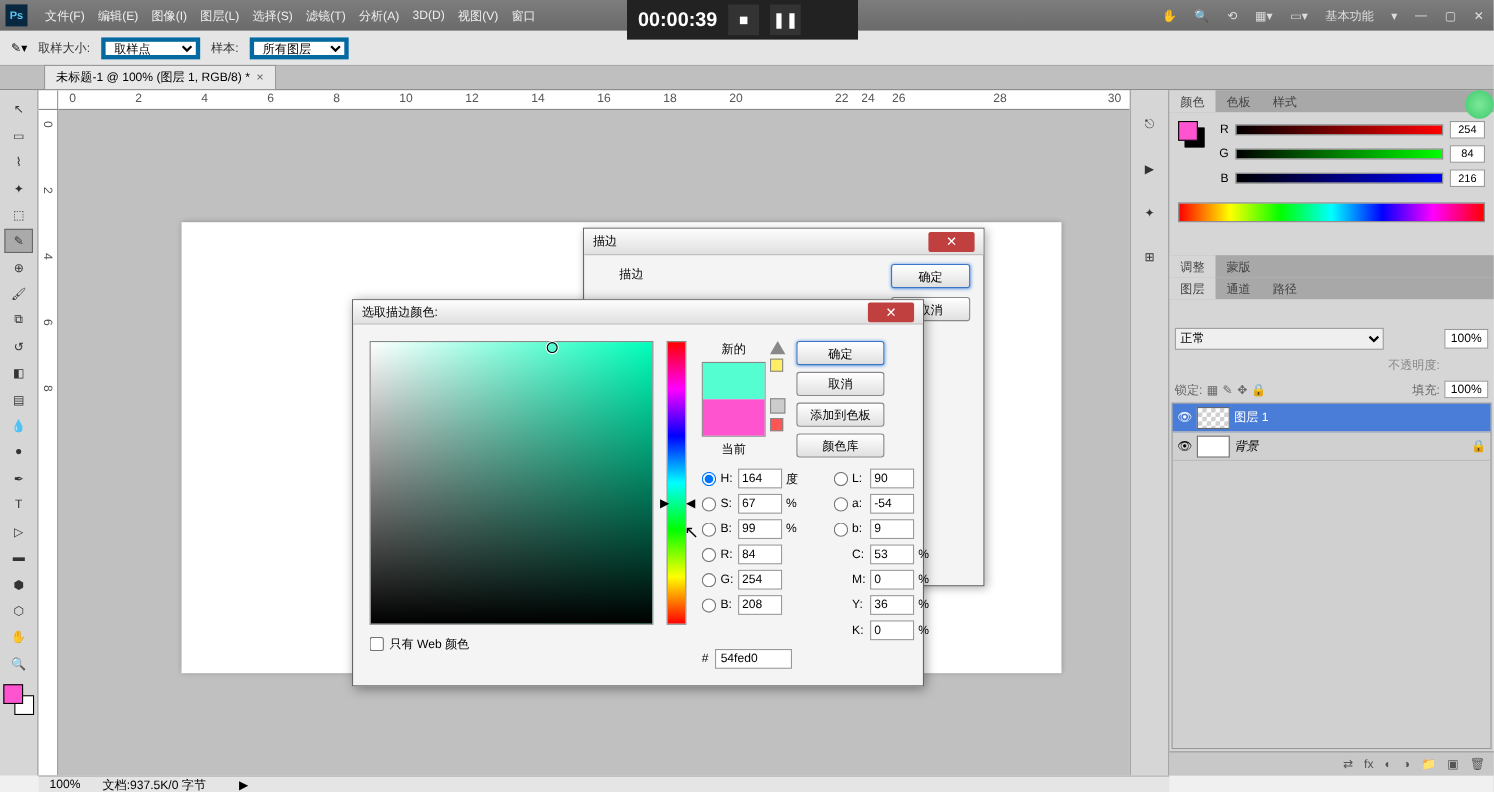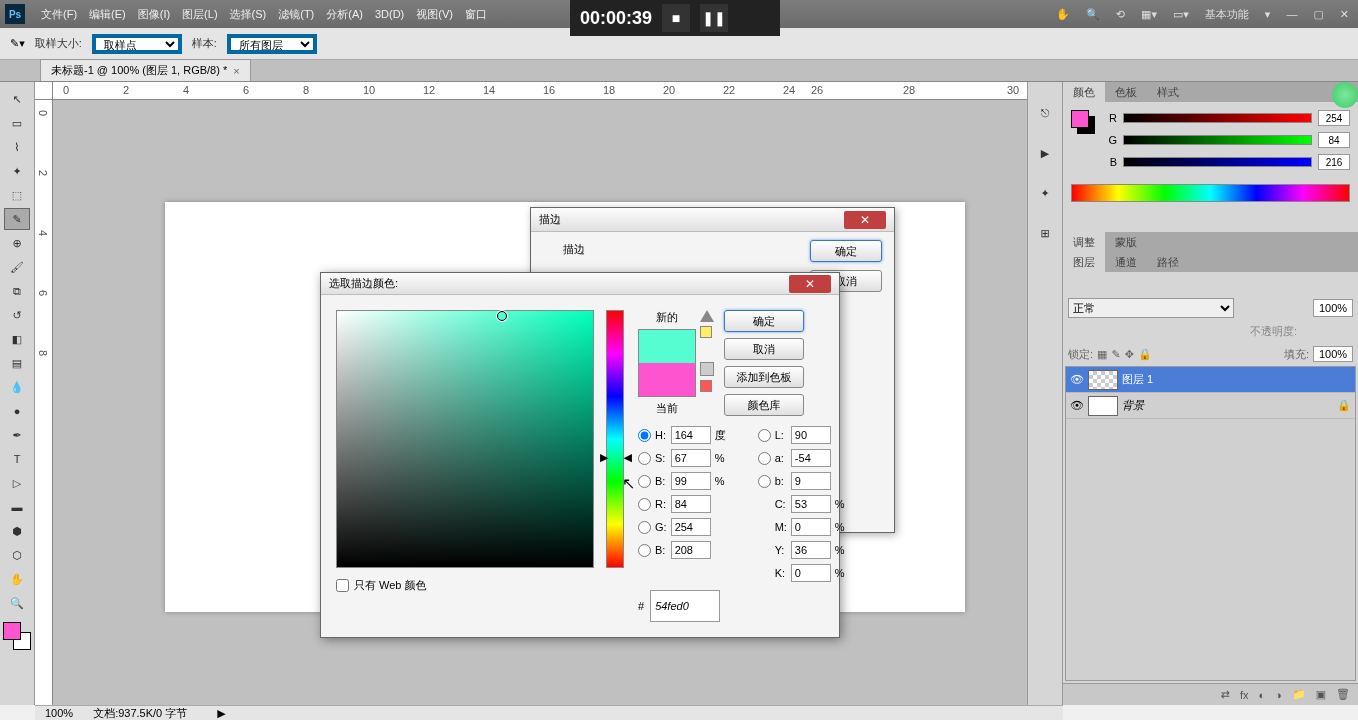--- a/index.html
+++ b/index.html
@@ -58,21 +58,21 @@
 .slider-g { background: linear-gradient(90deg, #000, #0f0); }
 .slider-b { background: linear-gradient(90deg, #000, #00f); }
 .color-row input { width: 32px; height: 16px; border: 1px solid #999; text-align: center; font-size: 10px; }
 .spectrum { height: 18px; margin-top: 8px; background: linear-gradient(90deg, red, yellow, lime, cyan, blue, magenta, red); border: 1px solid #888; }
 .panel-sw { width: 24px; height: 24px; position: relative; }
 .panel-fg { width:18px;height:18px;background:#fe54d0;border:1px solid #000;position:absolute;top:0;left:0;z-index:2; }
 .panel-bg { width:18px;height:18px;background:#000;border:1px solid #000;position:absolute;bottom:0;right:0; }
 
 .adjust-panel { height: 20px; }
 .layers-panel { flex: 1; display: flex; flex-direction: column; }
-.layer-controls { padding: 5px; display: flex; gap: 16px; align-items: center; }
+.layer-controls { padding: 5px; display: flex; gap: 4px; align-items: center; }
 .layer-controls select { flex: 1; height: 20px; border: 1px solid #999; }
 .layer-controls .op-label { color: #888; margin-top: 47px; }
 .layer-controls input { width: 40px; height: 18px; border: 1px solid #999; text-align: center; }
 .lock-row { padding: 2px 5px; display: flex; align-items: center; gap: 4px; color: #666; }
 .lock-row input { width: 40px; height: 16px; border: 1px solid #999; text-align: center; }
 .layer-list { flex: 1; background: #d0d0d0; border: 1px solid #999; margin: 2px; }
 .layer-row { display: flex; align-items: center; height: 26px; border-bottom: 1px solid #bbb; padding: 0 4px; gap: 4px; }
 .layer-row.selected { background: #4a7dd8; color: #fff; }
 .layer-thumb { width: 30px; height: 20px; background: #fff; border: 1px solid #666; background-image: linear-gradient(45deg,#ccc 25%,transparent 25%,transparent 75%,#ccc 75%),linear-gradient(45deg,#ccc 25%,transparent 25%,transparent 75%,#ccc 75%); background-size: 8px 8px; background-position: 0 0, 4px 4px; }
 .layer-thumb.white { background: #fff; }
@@ -114,21 +114,21 @@
 .safe-sq { width: 12px; height: 12px; background: #f55; border: 1px solid #888; }
 
 .btn-col { display: flex; flex-direction: column; gap: 6px; }
 .btn-col .dlg-btn { width: 80px; }
 
 .num-grid { display: grid; grid-template-columns: auto auto 40px auto 24px auto auto 40px auto; gap: 5px 4px; align-items: center; margin-top: 10px; }
 .num-grid input[type=radio] { margin: 0; }
 .num-grid input.val { width: 40px; height: 18px; border: 1px solid #999; text-align: left; padding: 0 3px; font-size: 11px; }
 .num-grid .unit { font-size: 11px; }
 .hex-row { margin-top: 8px; display: flex; align-items: center; gap: 6px; }
-.hex-row input { width: 70px; height: 32px; border: 1px solid #999; padding: 0 4px; font-style: italic; }
+.hex-row input { width: 70px; height: 18px; border: 1px solid #999; padding: 0 4px; }
 .web-row { margin-top: 10px; display: flex; align-items: center; gap: 5px; }
 .cp-left { display: flex; flex-direction: column; }
 .cp-right { flex: 1; }
 
 
 .video-overlay { position: absolute; top: 0; left: 570px; width: 210px; height: 36px; background: #222; display: flex; align-items: center; padding: 0 10px; gap: 10px; z-index: 100; }
 .video-overlay .time { color: #fff; font-size: 18px; font-weight: bold; }
 .video-overlay .vbtn { width: 28px; height: 28px; background: #333; color: #fff; display: flex; align-items: center; justify-content: center; font-size: 14px; }
 
 .cursor-arrow { position: absolute; top: 392px; left: 587px; z-index: 50; font-size: 16px; color: #000; pointer-events: none; }
@@ -219,21 +219,21 @@
       <span style="left:70px">2</span>
       <span style="left:130px">4</span>
       <span style="left:190px">6</span>
       <span style="left:250px">8</span>
       <span style="left:310px">10</span>
       <span style="left:370px">12</span>
       <span style="left:430px">14</span>
       <span style="left:490px">16</span>
       <span style="left:550px">18</span>
       <span style="left:610px">20</span>
-      <span style="left:670px">22</span>
+      <span style="left:706px">22</span>
       <span style="left:730px">24</span>
       <span style="left:758px">26</span>
       <span style="left:850px">28</span>
       <span style="left:954px">30</span>
     </div>
     <div class="ruler-v">
       <span style="top:10px">0</span>
       <span style="top:70px">2</span>
       <span style="top:130px">4</span>
       <span style="top:190px">6</span>

